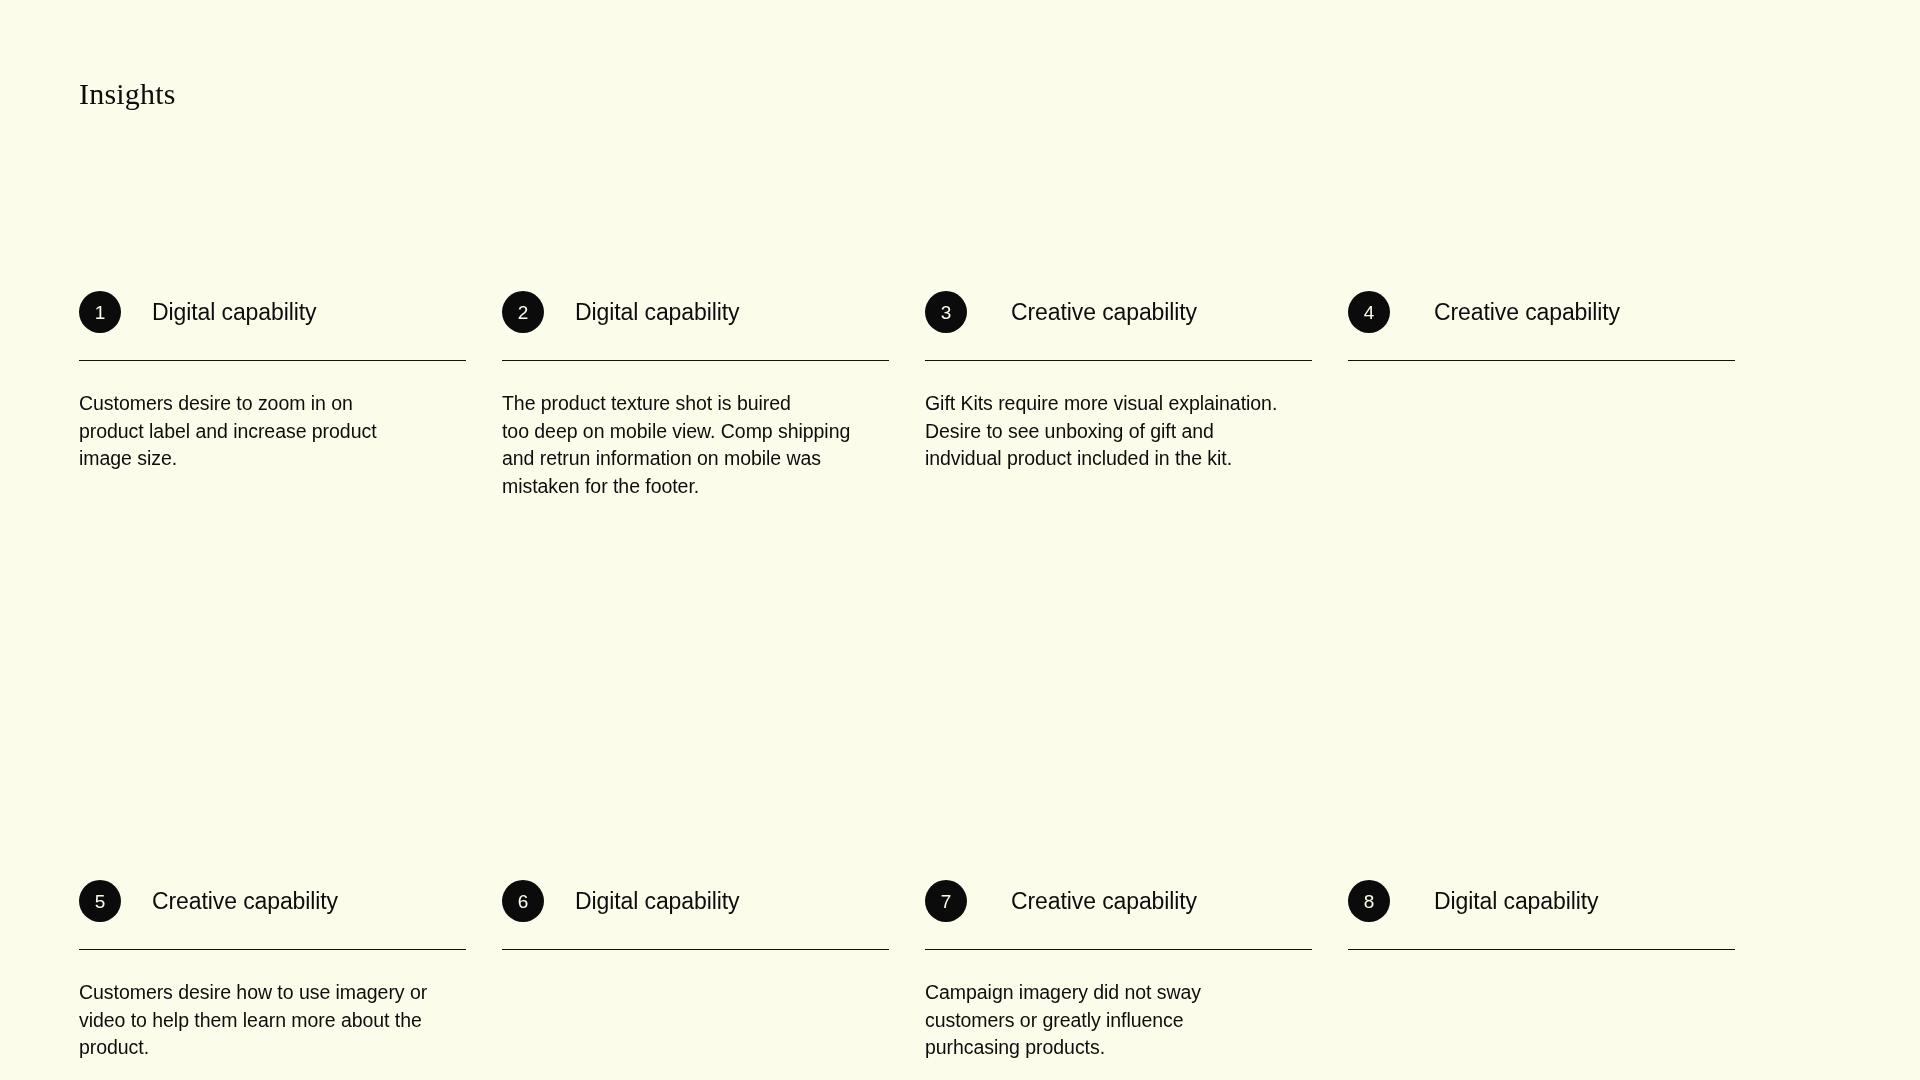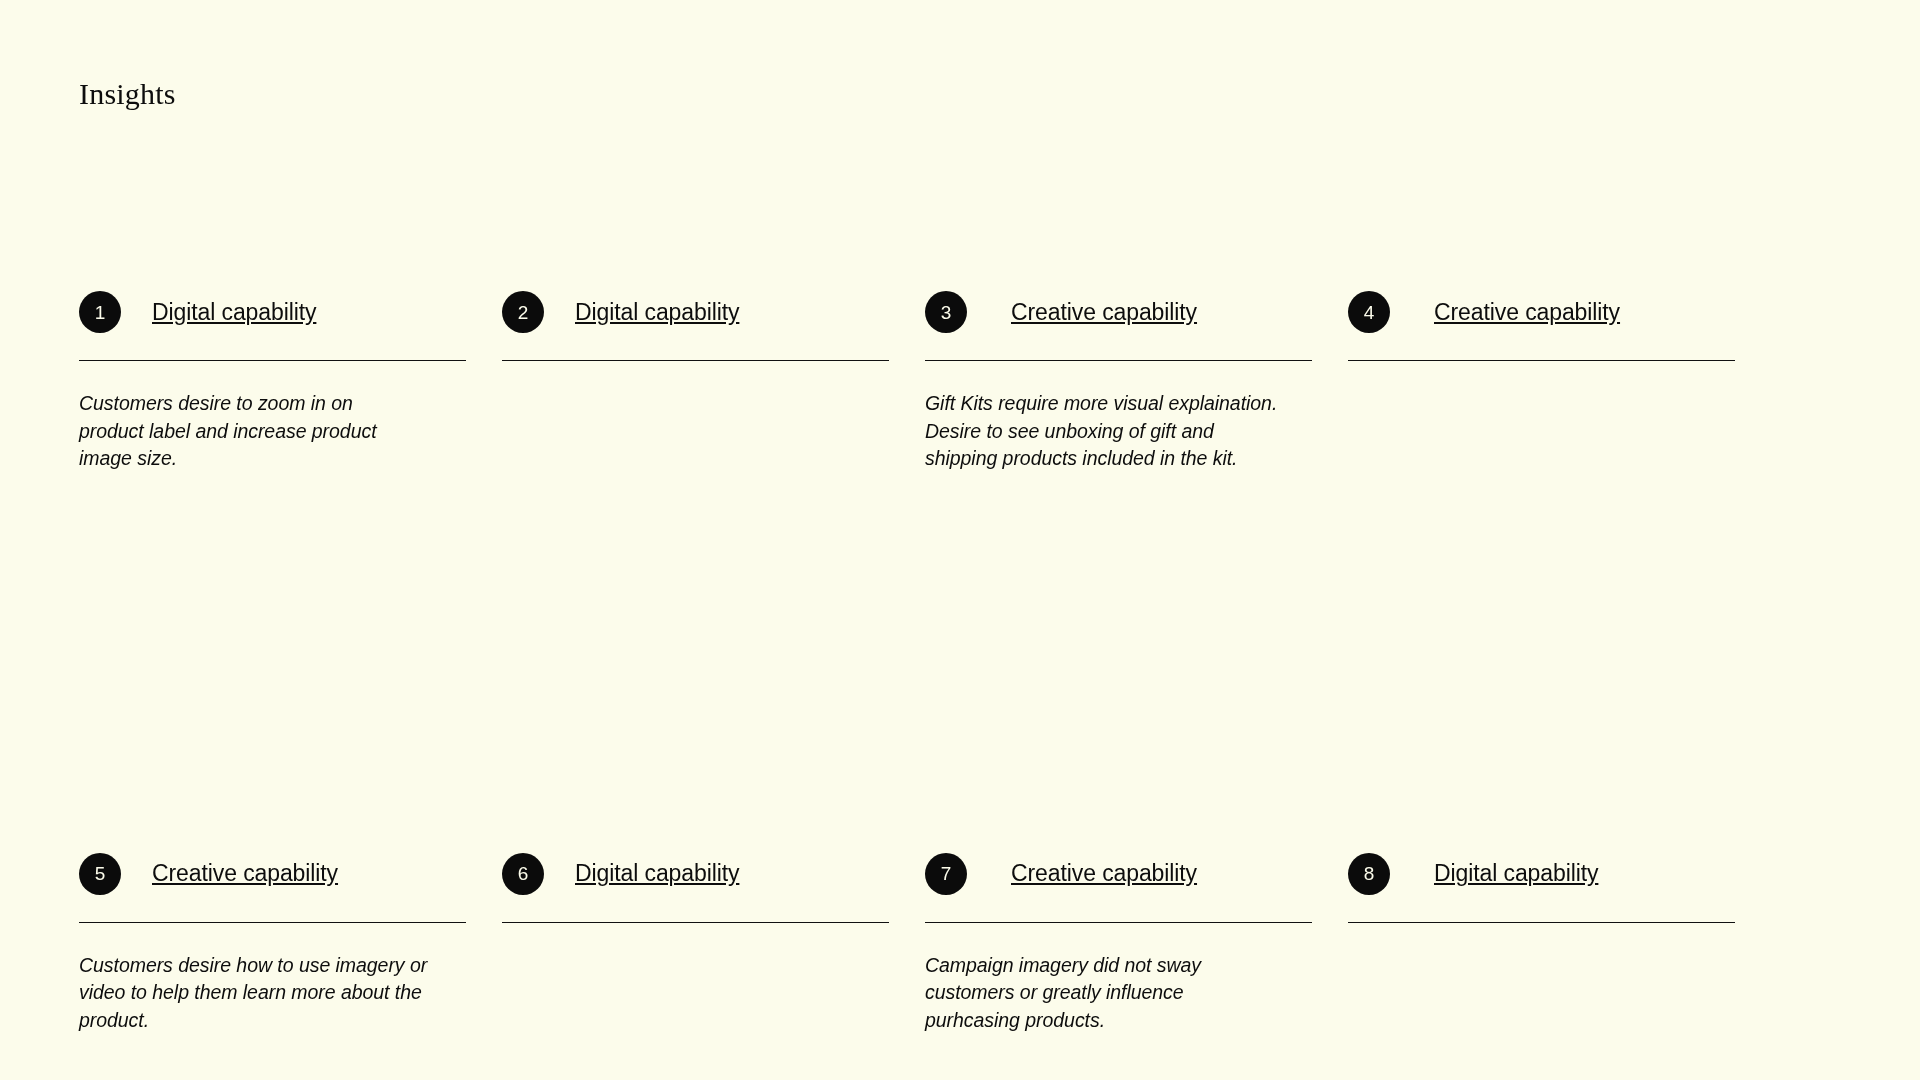--- a/index.html
+++ b/index.html
@@ -78,21 +78,20 @@
     font-family: "Liberation Sans", sans-serif;
   }
 
   .card-kind {
     margin-left: 31px;
     font-size: 23px;
     font-weight: 400;
     letter-spacing: -0.1px;
     color: #0d0d0d;
     white-space: nowrap;
-    text-decoration: underline;
   }
 
   .card-kind.indent-wide {
     margin-left: 44px;
   }
 
   .divider {
     margin-top: 22px;
     width: 387px;
     height: 1px;
@@ -100,21 +99,20 @@
   }
 
   .card-body {
     margin-top: 29px;
     font-size: 19.5px;
     line-height: 27.5px;
     letter-spacing: -0.05px;
     color: #0d0d0d;
     white-space: pre-line;
     max-width: 420px;
-    font-style: italic;
   }
 
   .card-body.wide {
     max-width: 420px;
   }
 </style>
 </head>
 <body>
 
 <div class="page">
@@ -133,31 +131,35 @@
 product label and increase product
 image size.</div>
     </div>
 
     <div class="card">
       <div class="card-head">
         <div class="badge">2</div>
         <div class="card-kind">Digital capability</div>
       </div>
       <div class="divider"></div>
+      <div class="card-body wide">The product texture shot is buired
+too deep on mobile view. Comp shipping
+and retrun information on mobile was
+mistaken for the footer.</div>
     </div>
 
     <div class="card">
       <div class="card-head">
         <div class="badge">3</div>
         <div class="card-kind indent-wide">Creative capability</div>
       </div>
       <div class="divider"></div>
       <div class="card-body wide">Gift Kits require more visual explaination.
 Desire to see unboxing of gift and
-shipping products included in the kit.</div>
+indvidual product included in the kit.</div>
     </div>
 
     <div class="card">
       <div class="card-head">
         <div class="badge">4</div>
         <div class="card-kind indent-wide">Creative capability</div>
       </div>
       <div class="divider"></div>
     </div>
 

